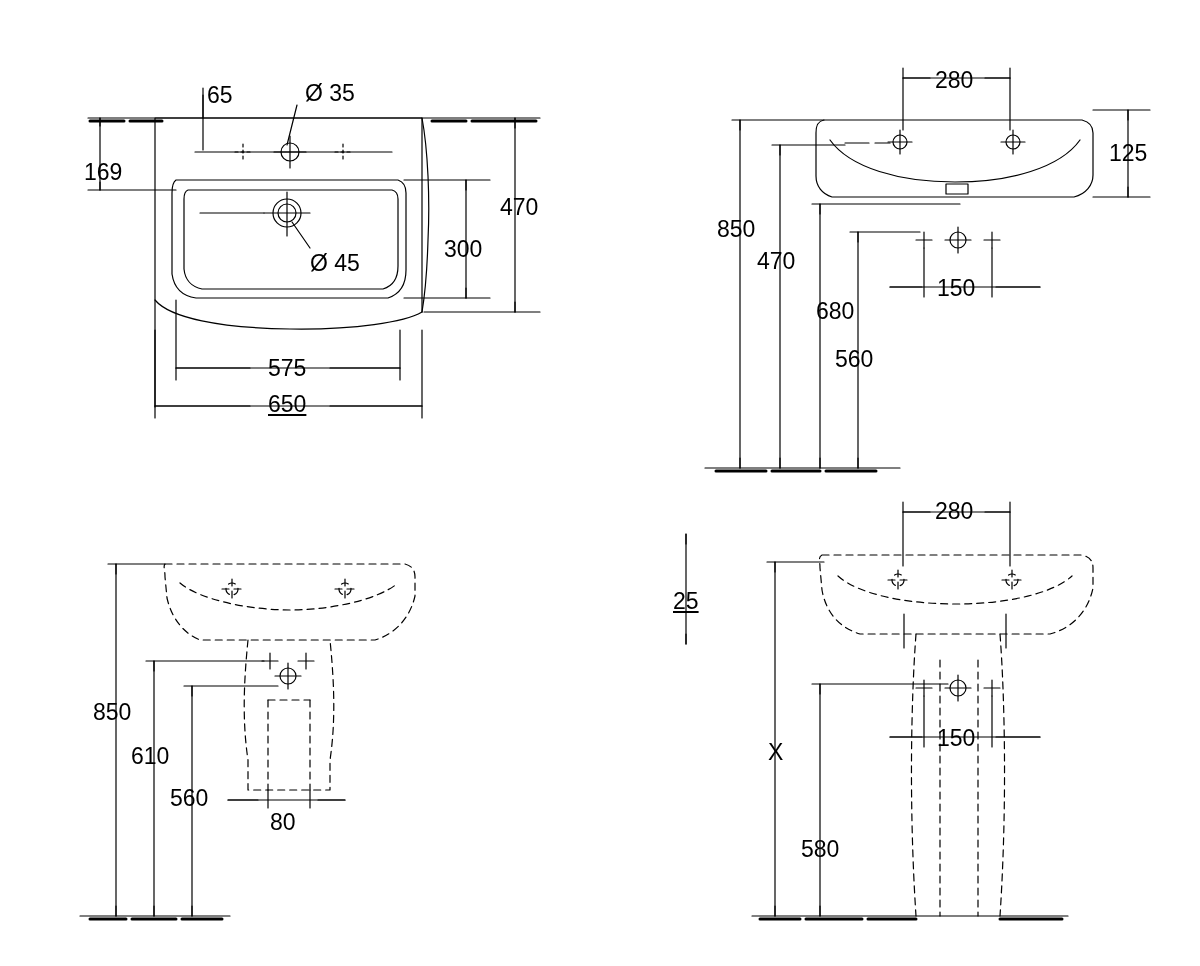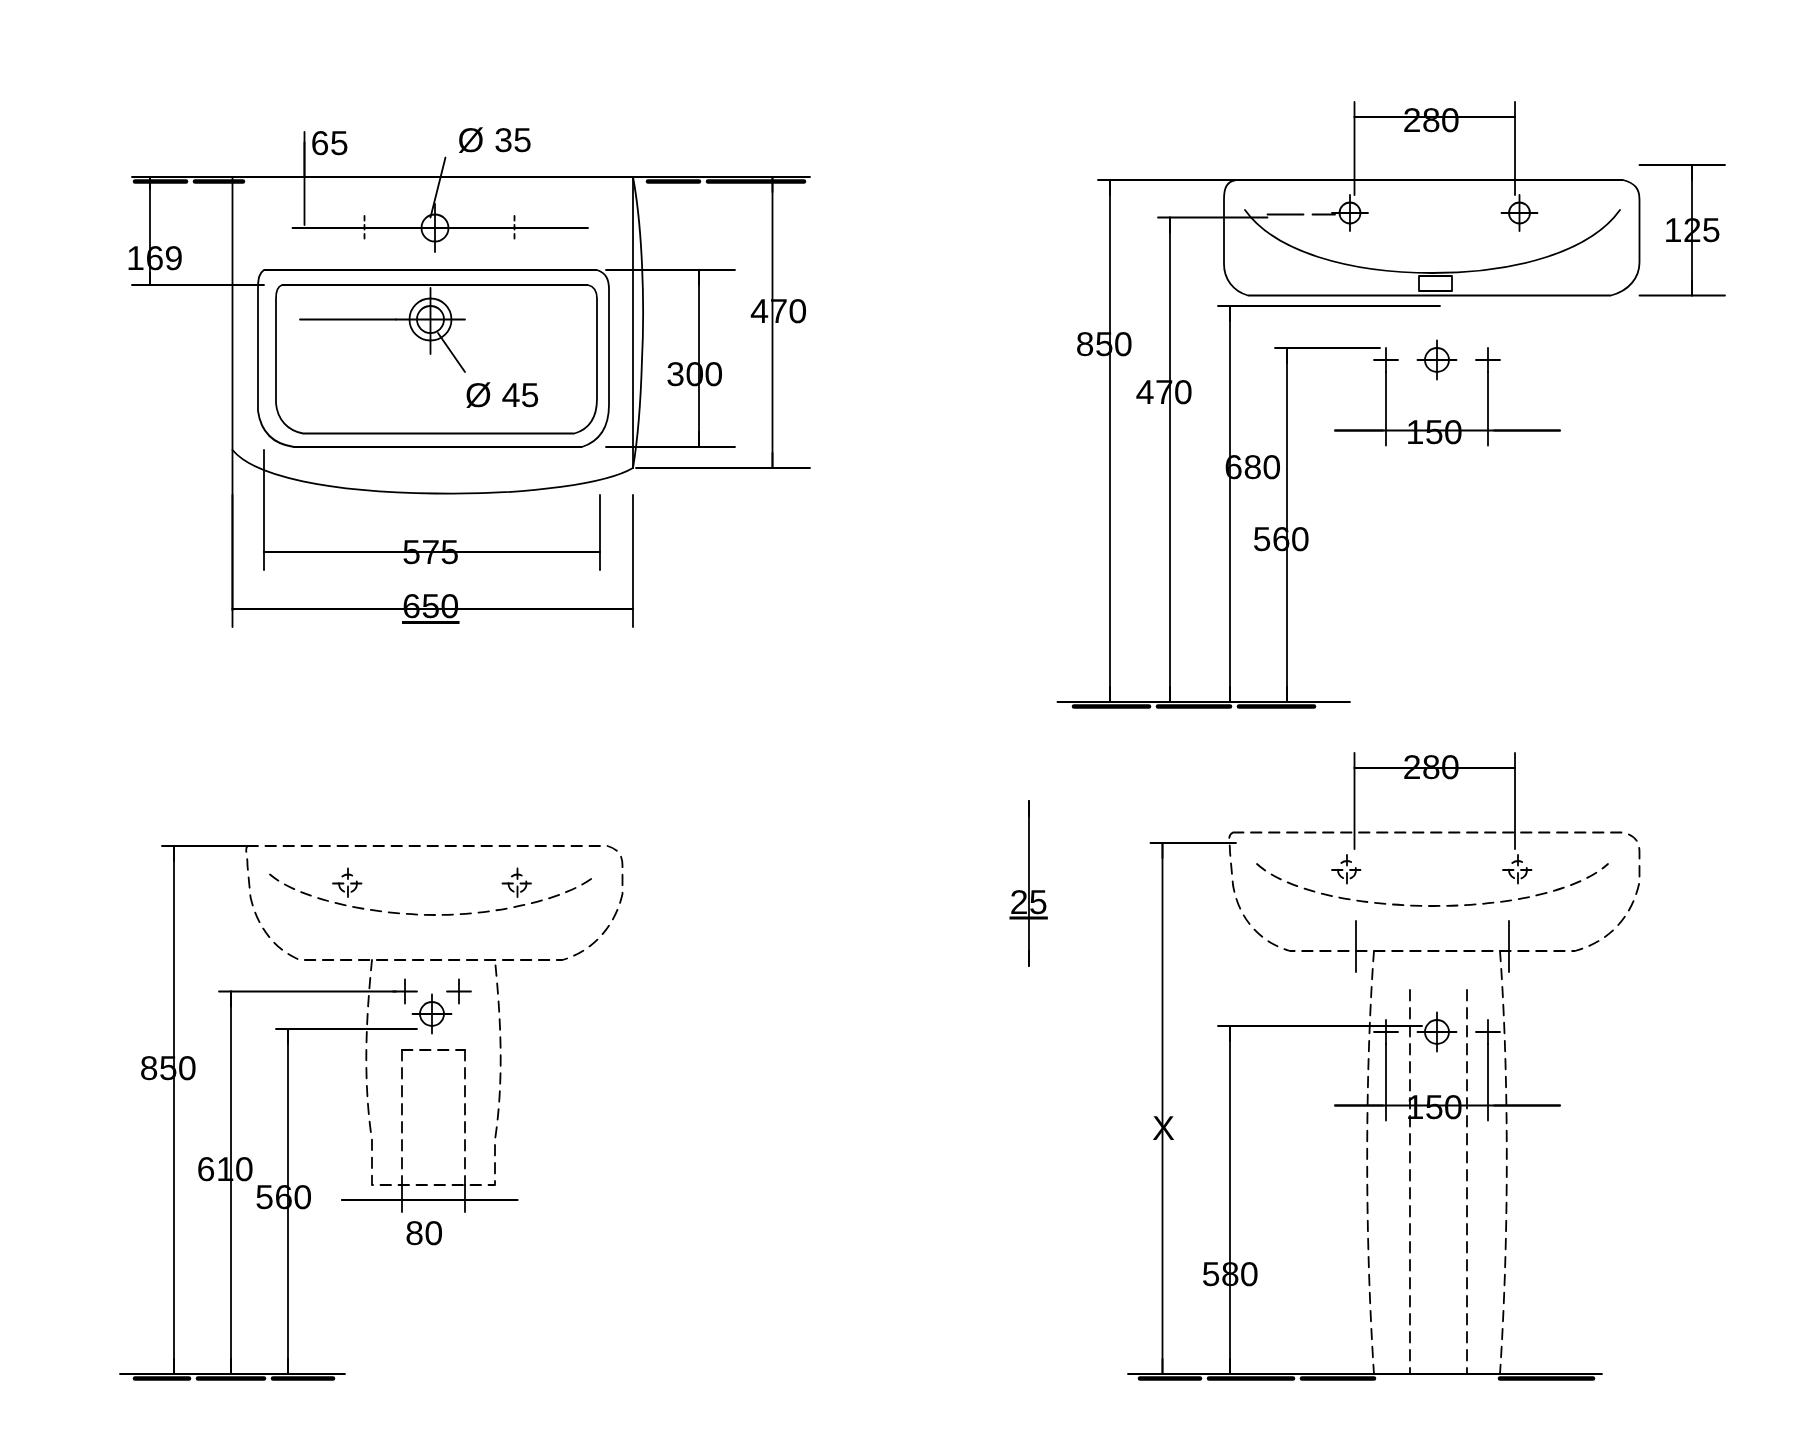--- a/index.html
+++ b/index.html
@@ -344,21 +344,21 @@
       <div class="lbl big" style="left: 268px; top: 357px;">575</div>
       <div class="lbl big" style="left: 268px; top: 393px; text-decoration: underline;">650</div>
       <div class="lbl big" style="left: 935px; top: 69px;">280</div>
       <div class="lbl big" style="left: 1109px; top: 142px;">125</div>
       <div class="lbl big" style="left: 717px; top: 218px;">850</div>
       <div class="lbl big" style="left: 757px; top: 250px;">470</div>
       <div class="lbl big" style="left: 816px; top: 300px;">680</div>
       <div class="lbl big" style="left: 835px; top: 348px;">560</div>
       <div class="lbl big" style="left: 937px; top: 277px;">150</div>
       <div class="lbl big" style="left: 93px; top: 701px;">850</div>
-      <div class="lbl big" style="left: 131px; top: 768px;">610</div>
+      <div class="lbl big" style="left: 131px; top: 745px;">610</div>
       <div class="lbl big" style="left: 170px; top: 787px;">560</div>
       <div class="lbl big" style="left: 270px; top: 811px;">80</div>
       <div class="lbl big" style="left: 935px; top: 500px;">280</div>
       <div class="lbl big" style="left: 673px; top: 590px; text-decoration: underline;">25</div>
       <div class="lbl big" style="left: 768px; top: 741px;">X</div>
       <div class="lbl big" style="left: 801px; top: 798px; margin-top: 40px;">580</div>
       <div class="lbl big" style="left: 937px; top: 727px;">150</div>
     </div>
 
 </div>

